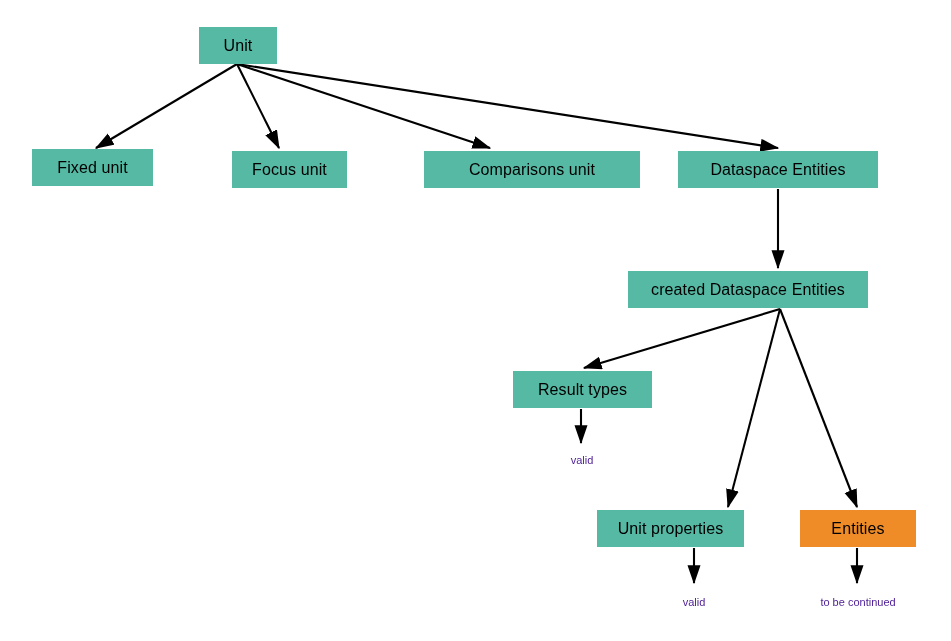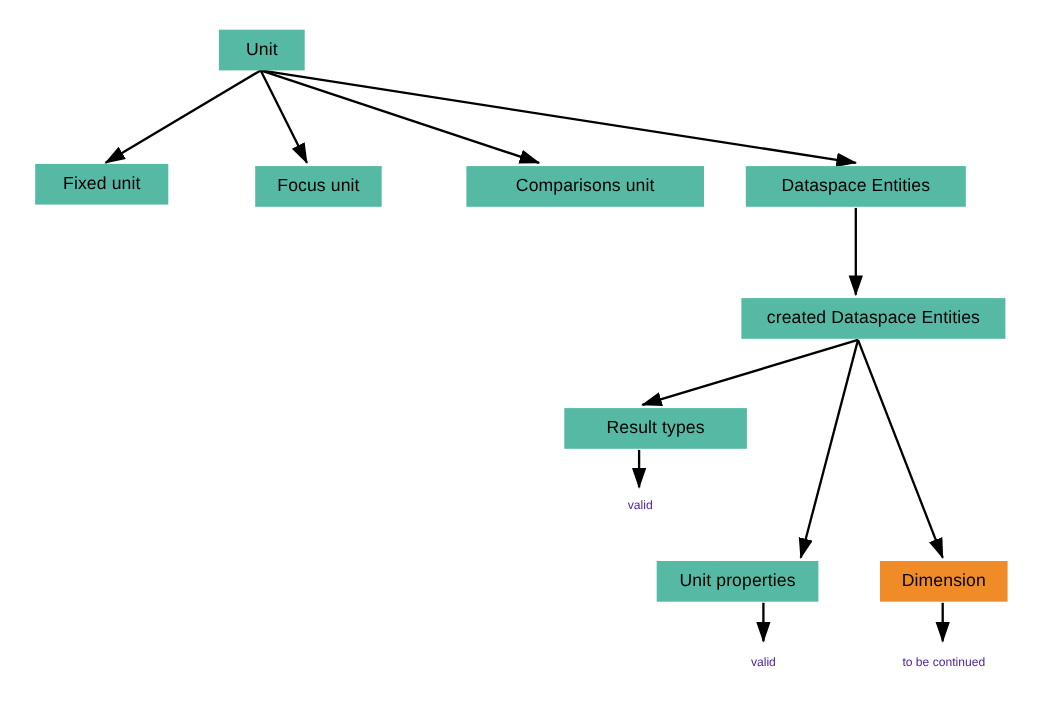--- a/index.html
+++ b/index.html
@@ -86,31 +86,31 @@
       </div>
       <div class="node" style="left: 232px; top: 151px; width: 115px; height: 37px; background: rgb(85, 185, 164);">
         <span class="node-label">Focus unit</span>
       </div>
       <div class="node" style="left: 424px; top: 151px; width: 216px; height: 37px; background: rgb(85, 185, 164);">
         <span class="node-label">Comparisons unit</span>
       </div>
       <div class="node" style="left: 678px; top: 151px; width: 200px; height: 37px; background: rgb(85, 185, 164);">
         <span class="node-label">Dataspace Entities</span>
       </div>
-      <div class="node" style="left: 674px; top: 271px; width: 240px; height: 37px; background: rgb(85, 185, 164);">
+      <div class="node" style="left: 628px; top: 271px; width: 240px; height: 37px; background: rgb(85, 185, 164);">
         <span class="node-label">created Dataspace Entities</span>
       </div>
-      <div class="node" style="left: 513px; top: 371px; width: 166px; height: 37px; background: rgb(85, 185, 164);">
+      <div class="node" style="left: 513px; top: 371px; width: 139px; height: 37px; background: rgb(85, 185, 164);">
         <span class="node-label">Result types</span>
       </div>
       <div class="node" style="left: 597px; top: 510px; width: 147px; height: 37px; background: rgb(85, 185, 164);">
         <span class="node-label">Unit properties</span>
       </div>
       <div class="node" style="left: 800px; top: 510px; width: 116px; height: 37px; background: rgb(239, 140, 40);">
-        <span class="node-label">Dimension</span>
+        <span class="node-label">Entities</span>
       </div>
     </div>
   <div id="leaf-group">
       <div class="leaf-text" style="left: 582px; top: 455px;">valid</div>
       <div class="leaf-text" style="left: 694px; top: 597px;">valid</div>
       <div class="leaf-text" style="left: 858px; top: 597px;">to be continued</div>
     </div>
 
 </div>
 

